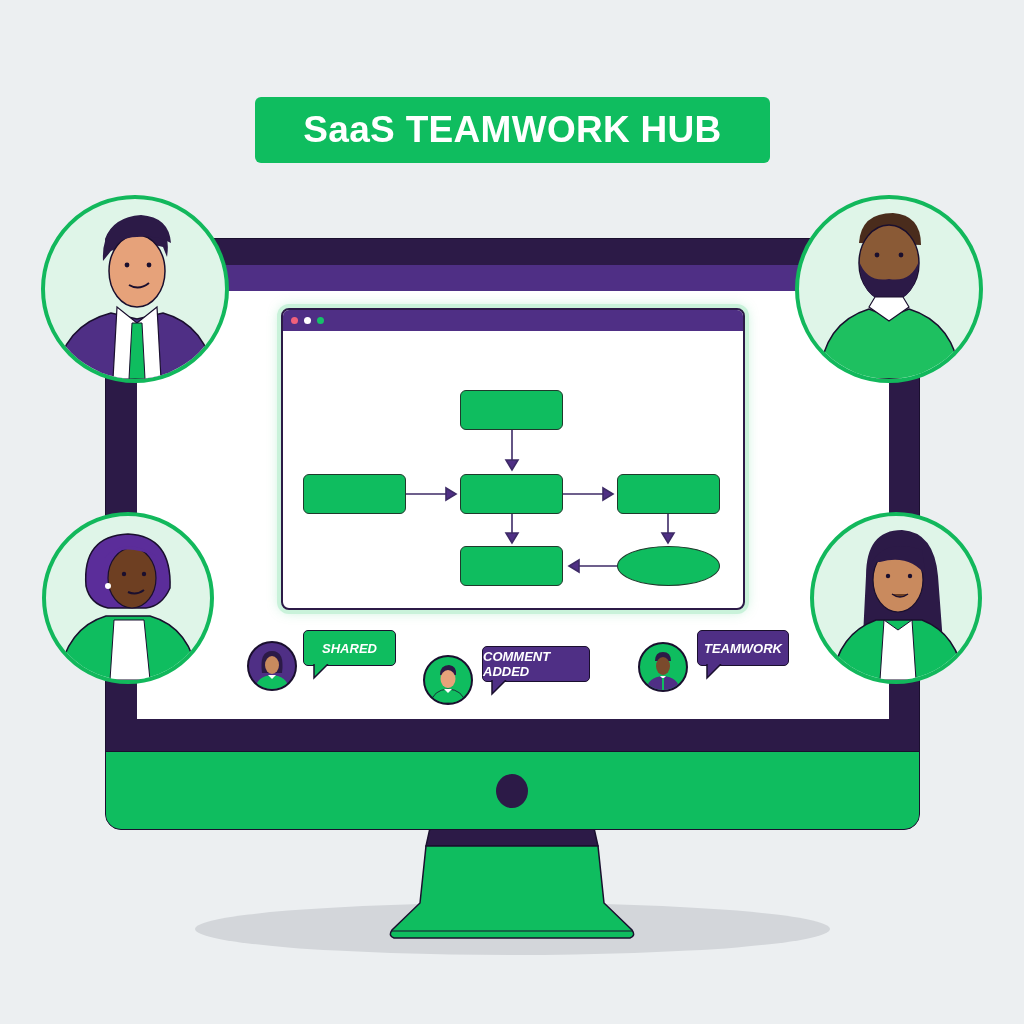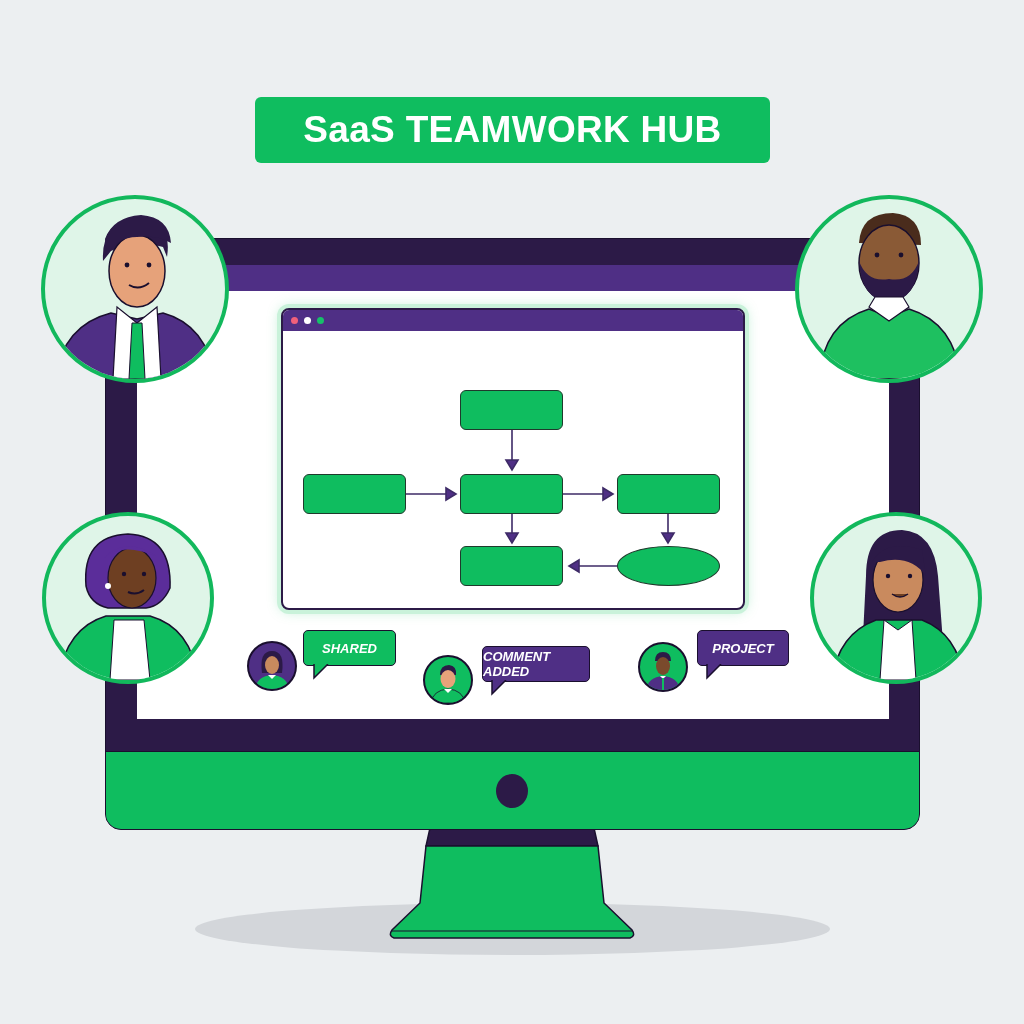--- a/index.html
+++ b/index.html
@@ -166,21 +166,21 @@
 <div class="mini-avatar" style="left:638px;top:642px;width:50px;height:50px;background:#0fbd5f;">
   <svg width="46" height="46" viewBox="0 0 46 46">
     <path d="M15 17 Q15 8 23 8 Q31 8 31 17 Z" fill="#2c1a47"></path>
     <ellipse cx="23" cy="22" rx="7" ry="9" fill="#7a4a2c"></ellipse>
     <path d="M6 46 Q8 33 23 32 Q38 33 40 46 Z" fill="#4f2f85"></path>
     <path d="M20 32 L23 35 L26 32 Z" fill="#fff"></path>
     <rect x="22" y="34" width="2" height="12" fill="#0fbd5f"></rect>
   </svg>
 </div>
 <div class="abs bubble purple" style="left:697px;top:630px;width:92px;height:36px;">
-  <span>PROJECT</span>
+  <span>TEAMWORK</span>
 </div>
 <svg class="abs" style="left:705px;top:664px;" width="20" height="16">
     <path d="M2 0 L2 14 L16 0" fill="#4f2f85" stroke="#1a0f2e" stroke-width="1.5"></path>
   </svg>
 
 <div class="avatar-ring" style="left:41px;top:195px;width:188px;height:188px;">
   <svg width="180" height="180" viewBox="0 0 180 180">
     <path d="M58 62 Q56 22 92 18 Q128 20 122 58 L118 48 Q92 40 66 52 Z" fill="#2c1a47"></path>
     <ellipse cx="92" cy="72" rx="28" ry="36" fill="#e6a27a" stroke="#1a0f2e" stroke-width="1.5"></ellipse>
     <path d="M60 40 Q68 18 96 16 Q124 18 126 44 Q112 36 92 38 Q72 38 62 56 Z" fill="#2c1a47"></path>

